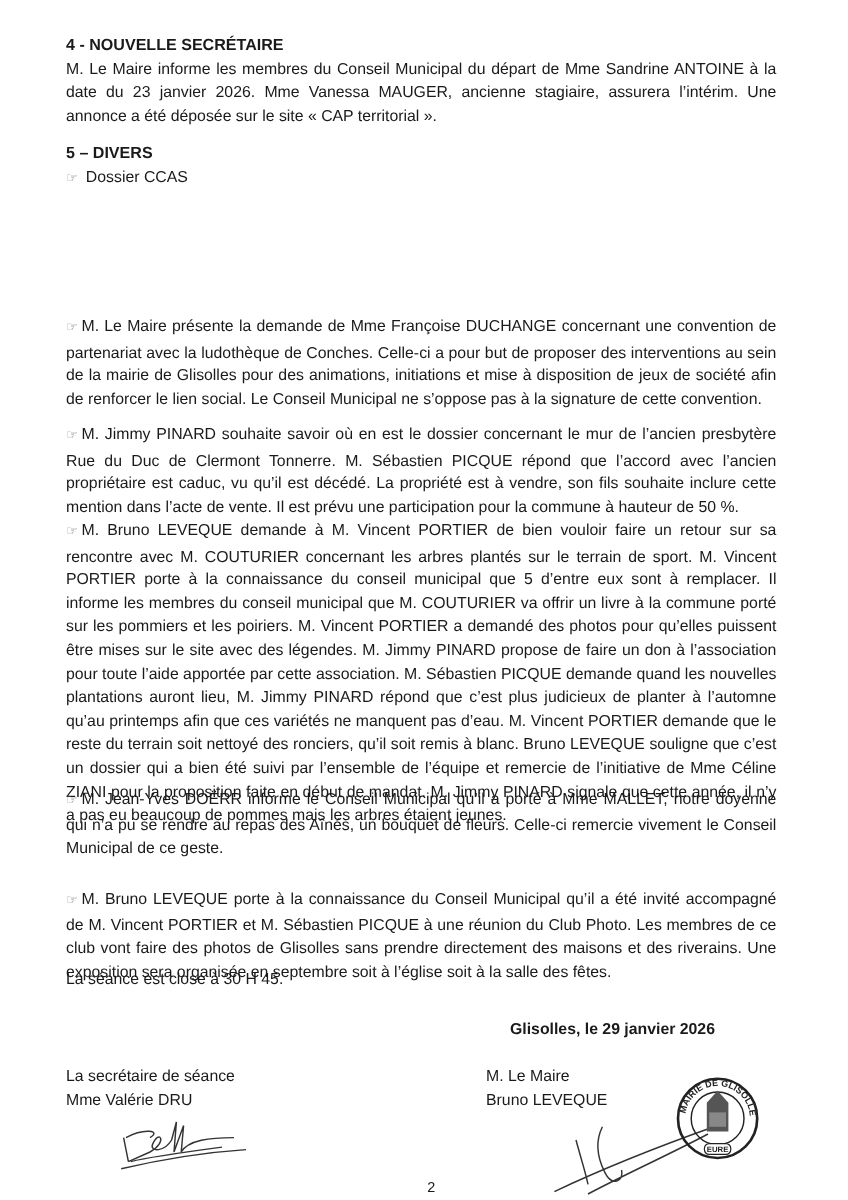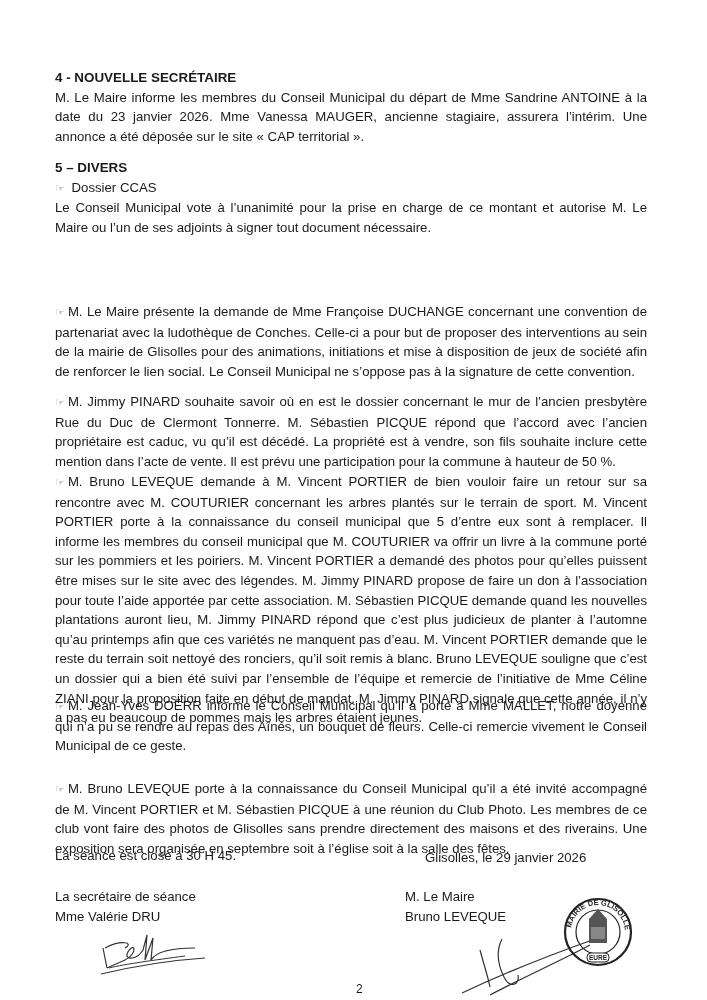--- a/index.html
+++ b/index.html
@@ -1,45 +1,44 @@
 <!DOCTYPE html>
 <html><head>
 <meta charset="utf-8">
 <style>
   html, body { margin:0; padding:0; background:#ffffff; }
   body { width:707px; height:1000px; position:relative; overflow:hidden;
          font-family:"Liberation Sans", sans-serif; color:#1a1a1a; }
   .page { position:absolute; left:0; top:0; width:707px; height:1000px; }
-  .block { position:absolute; left:55px; width:592px; font-size:13.2px; line-height:19.6px;margin-top:40px; }
+  .block { position:absolute; left:55px; width:592px; font-size:13.2px; line-height:19.6px; }
   .justify { text-align:justify; text-align-last:left; }
   .h { font-weight:bold; font-size:13.4px; }
   .bullet { color:#8a8a8a; font-size:11px; margin-right:3px; }
   .sig-left { position:absolute; left:55px; top:887px; font-size:13.2px; line-height:19.6px; }
   .sig-right { position:absolute; left:405px; top:887px; font-size:13.2px; line-height:19.6px; }
-  .date { position:absolute; left:425px; top:850px; font-size:13.2px; }
+  .date { position:absolute; left:425px; top:850px; font-size:13.2px;font-weight:bold; }
   .pagenum { position:absolute; left:356px; top:982px; font-size:12px; }
   svg { position:absolute; }
 </style>
 </head>
 <body>
 
 <div class="page">
 
   <div class="block" style="top:28px;">
     <div class="h">4 - NOUVELLE SECRÉTAIRE</div>
     <div class="justify">M. Le Maire informe les membres du Conseil Municipal du départ de Mme Sandrine ANTOINE à la date du 23 janvier 2026. Mme Vanessa MAUGER, ancienne stagiaire, assurera l’intérim. Une annonce a été déposée sur le site « CAP territorial ».</div>
   </div>
 
   <div class="block" style="top:118px;">
     <div class="h">5 – DIVERS</div>
     <div>
       <span class="bullet">☞</span>
       <span>Dossier CCAS</span>
     </div>
-    <div class="justify">Le Conseil Municipal vote à l’unanimité pour la prise en charge de ce montant et autorise M. Le Maire ou l’un de ses adjoints à signer tout document nécessaire.</div>
   </div>
 
   <div class="block justify" style="top:262px;">
     <span class="bullet">☞</span><span>M. Le Maire présente la demande de Mme Françoise DUCHANGE concernant une convention de partenariat avec la ludothèque de Conches. Celle-ci a pour but de proposer des interventions au sein de la mairie de Glisolles pour des animations, initiations et mise à disposition de jeux de société afin de renforcer le lien social. Le Conseil Municipal ne s’oppose pas à la signature de cette convention.</span>
   </div>
 
   <div class="block justify" style="top:352px;">
     <span class="bullet">☞</span><span>M. Jimmy PINARD souhaite savoir où en est le dossier concernant le mur de l’ancien presbytère Rue du Duc de Clermont Tonnerre. M. Sébastien PICQUE répond que l’accord avec l’ancien propriétaire est caduc, vu qu’il est décédé. La propriété est à vendre, son fils souhaite inclure cette mention dans l’acte de vente. Il est prévu une participation pour la commune à hauteur de 50 %.</span>
   </div>
 

